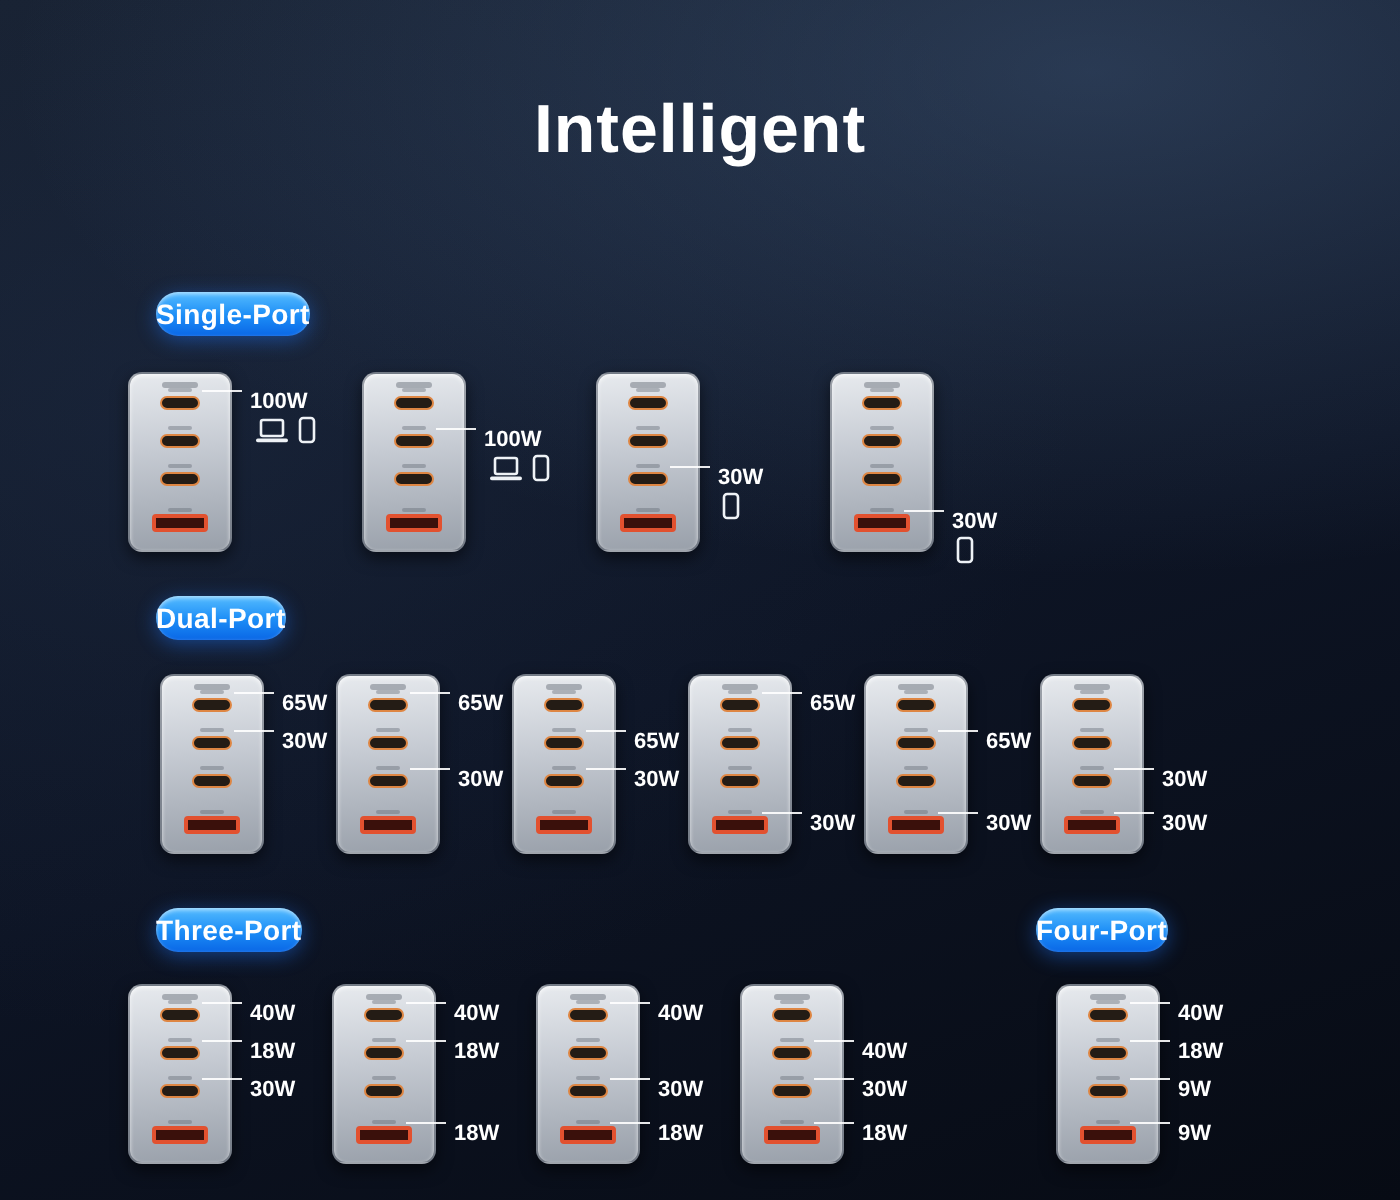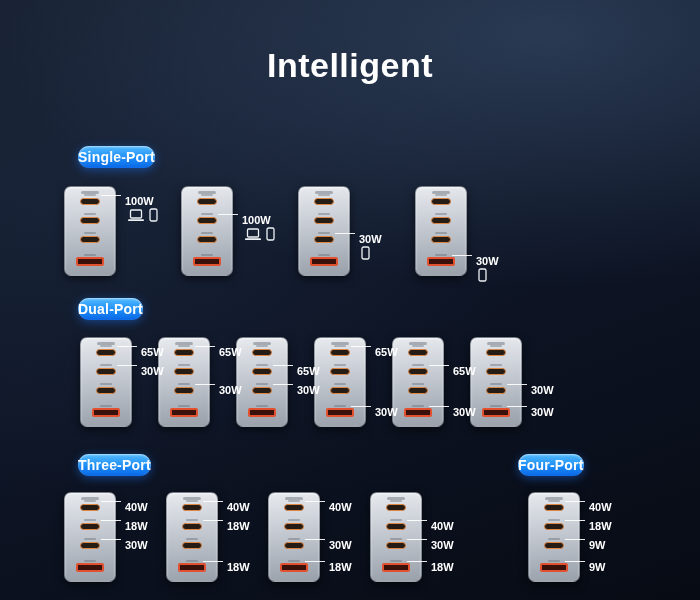--- a/index.html
+++ b/index.html
@@ -143,21 +143,21 @@
         <span class="line"></span>
         <span class="txt">30W</span>
         <span class="icons">
           <span><svg width="9" height="14" viewBox="0 0 9 14" fill="none">
               <rect x="1" y="1" width="7" height="12" rx="1.6" stroke="#eef2f6" stroke-width="1.3"></rect>
             </svg></span>
         </span>
       </div>
     </div>
   </div>
-<div class="charger-row" style="left:80px; top:337px; gap:26px;">
+<div class="charger-row" style="left:80px; top:337px; gap:36px;">
     <div class="charger">
     <span class="brand-dash"></span>
     <span class="port usbc pp0"></span>
     <span class="port usbc pp1"></span>
     <span class="port usbc pp2"></span>
     <span class="port usba pp3"></span>
   <div class="plabel p0">
         <span class="line"></span>
         <span class="txt">65W</span>
       </div>

